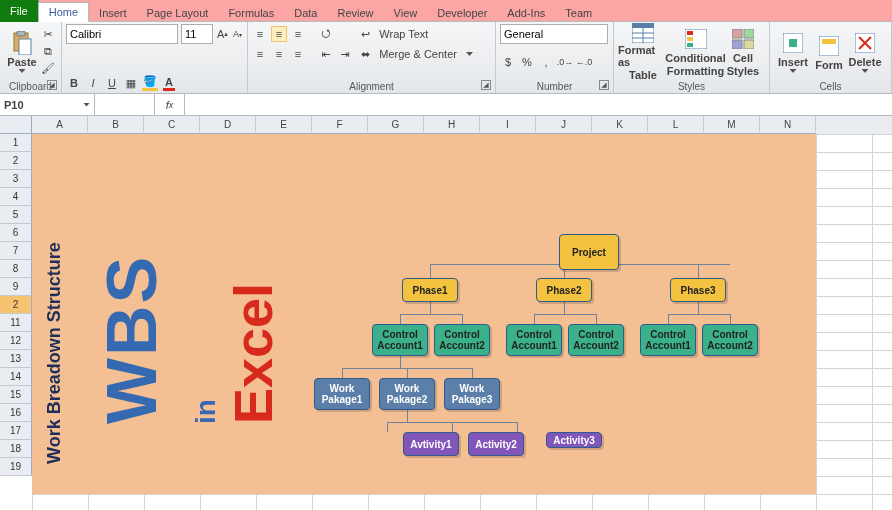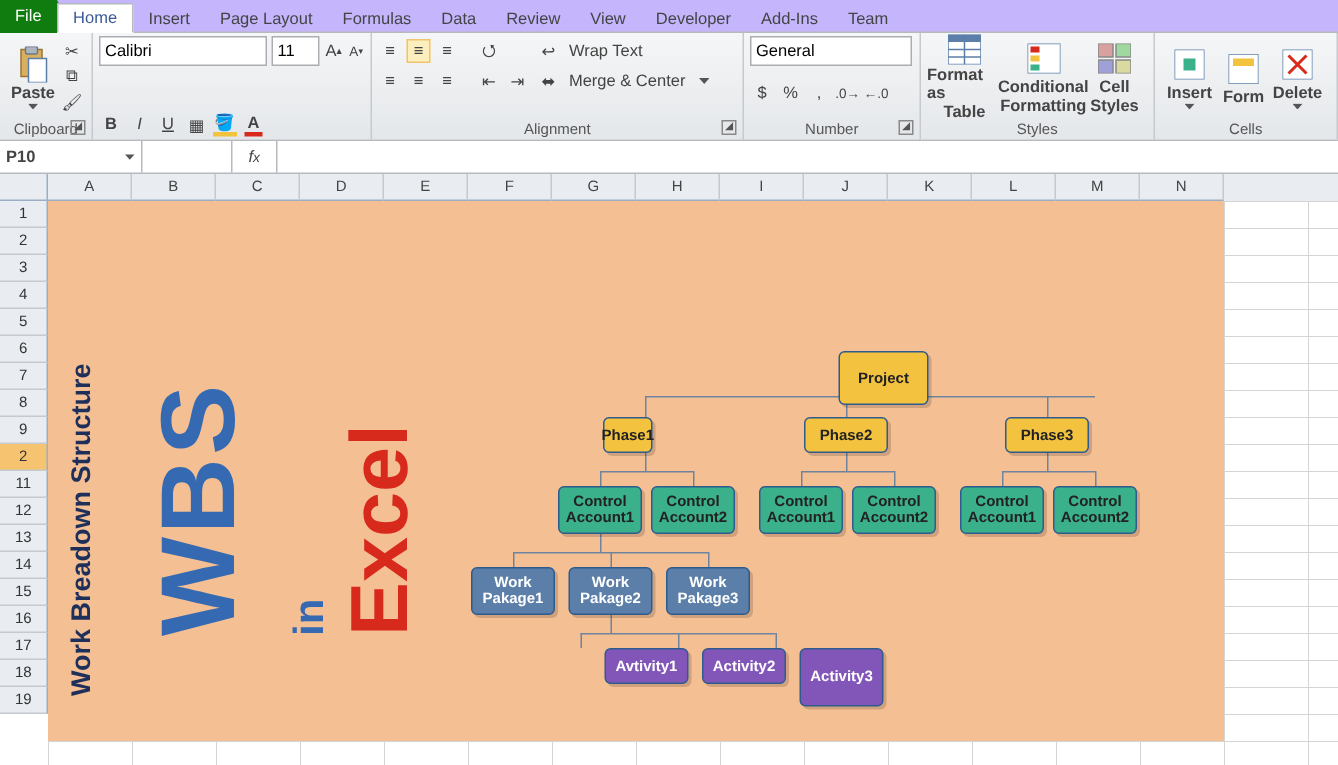--- a/index.html
+++ b/index.html
@@ -1,19 +1,19 @@
 <!DOCTYPE html>
 <html><head>
 <meta charset="utf-8">
 <style>
 *{box-sizing:border-box;margin:0;padding:0;font-family:"Segoe UI",Tahoma,sans-serif;}
 body{width:892px;height:510px;background:#fff;overflow:hidden;font-size:11px;color:#444;}
 
 
-.tabbar{height:22px;display:flex;align-items:end;background:#c4b5fd;border-bottom:1px solid #b6babf;}
+.tabbar{height:22px;display:flex;align-items:end;background:#fca5a5;border-bottom:1px solid #b6babf;}
 .tab{padding:3px 10px;cursor:pointer;position:relative;top:1px;}
 .tab.file{background:#107c10;color:#fff;height:22px;display:flex;align-items:center;}
 .tab.file::after{content:"";position:absolute;right:-6px;top:0;border-left:6px solid #107c10;border-top:11px solid transparent;border-bottom:11px solid transparent;}
 .tab.active{background:#fff;border:1px solid #b6babf;border-bottom:1px solid #fff;color:#3b5998;}
 
 
 .ribbon{height:72px;background:linear-gradient(#f5f6f7,#e4e7ea);border-bottom:1px solid #b6babf;display:flex;}
 .group{border-right:1px solid #c6cace;display:flex;flex-direction:column;justify-content:space-between;padding:2px 4px 0;}
 .glabel{text-align:center;font-size:10px;color:#555;padding:1px 0;position:relative;}
 .glabel .dlg{position:absolute;right:0;top:0;width:10px;height:10px;border:1px solid #888;font-size:7px;line-height:8px;text-align:center;color:#555;}
@@ -342,21 +342,21 @@
         <div class="conn connv" style="left:440px;top:234px;height:10px"></div>
 
         <div class="conn connv" style="left:375px;top:276px;height:12px"></div>
         <div class="conn connh" style="left:355px;top:288px;width:130px"></div>
         <div class="conn connv" style="left:355px;top:288px;height:10px"></div>
         <div class="conn connv" style="left:420px;top:288px;height:10px"></div>
         <div class="conn connv" style="left:485px;top:288px;height:10px"></div>
 
         <div class="node proj" style="left:527px;top:100px;width:60px;height:36px">Project</div>
 
-        <div class="node phase" style="left:370px;top:144px;width:33px;height:24px">Phase1</div>
+        <div class="node phase" style="left:370px;top:144px;width:56px;height:24px">Phase1</div>
         <div class="node phase" style="left:504px;top:144px;width:56px;height:24px">Phase2</div>
         <div class="node phase" style="left:638px;top:144px;width:56px;height:24px">Phase3</div>
 
         <div class="node ctrl" style="left:340px;top:190px;width:56px;height:32px;white-space:pre">Control
 Account1</div>
         <div class="node ctrl" style="left:402px;top:190px;width:56px;height:32px;white-space:pre">Control
 Account2</div>
         <div class="node ctrl" style="left:474px;top:190px;width:56px;height:32px;white-space:pre">Control
 Account1</div>
         <div class="node ctrl" style="left:536px;top:190px;width:56px;height:32px;white-space:pre">Control
@@ -368,17 +368,17 @@
 
         <div class="node wp" style="left:282px;top:244px;width:56px;height:32px;white-space:pre">Work
 Pakage1</div>
         <div class="node wp" style="left:347px;top:244px;width:56px;height:32px;white-space:pre">Work
 Pakage2</div>
         <div class="node wp" style="left:412px;top:244px;width:56px;height:32px;white-space:pre">Work
 Pakage3</div>
 
         <div class="node act" style="left:327px;top:298px;width:56px;height:24px">Avtivity1</div>
         <div class="node act" style="left:392px;top:298px;width:56px;height:24px">Activity2</div>
-        <div class="node act" style="left:457px;top:298px;width:56px;height:39px">Activity3</div>
+        <div class="node act" style="left:470px;top:298px;width:56px;height:16px">Activity3</div>
       </div>
     </div>
   </div>
 </div>
 
 </body></html>

